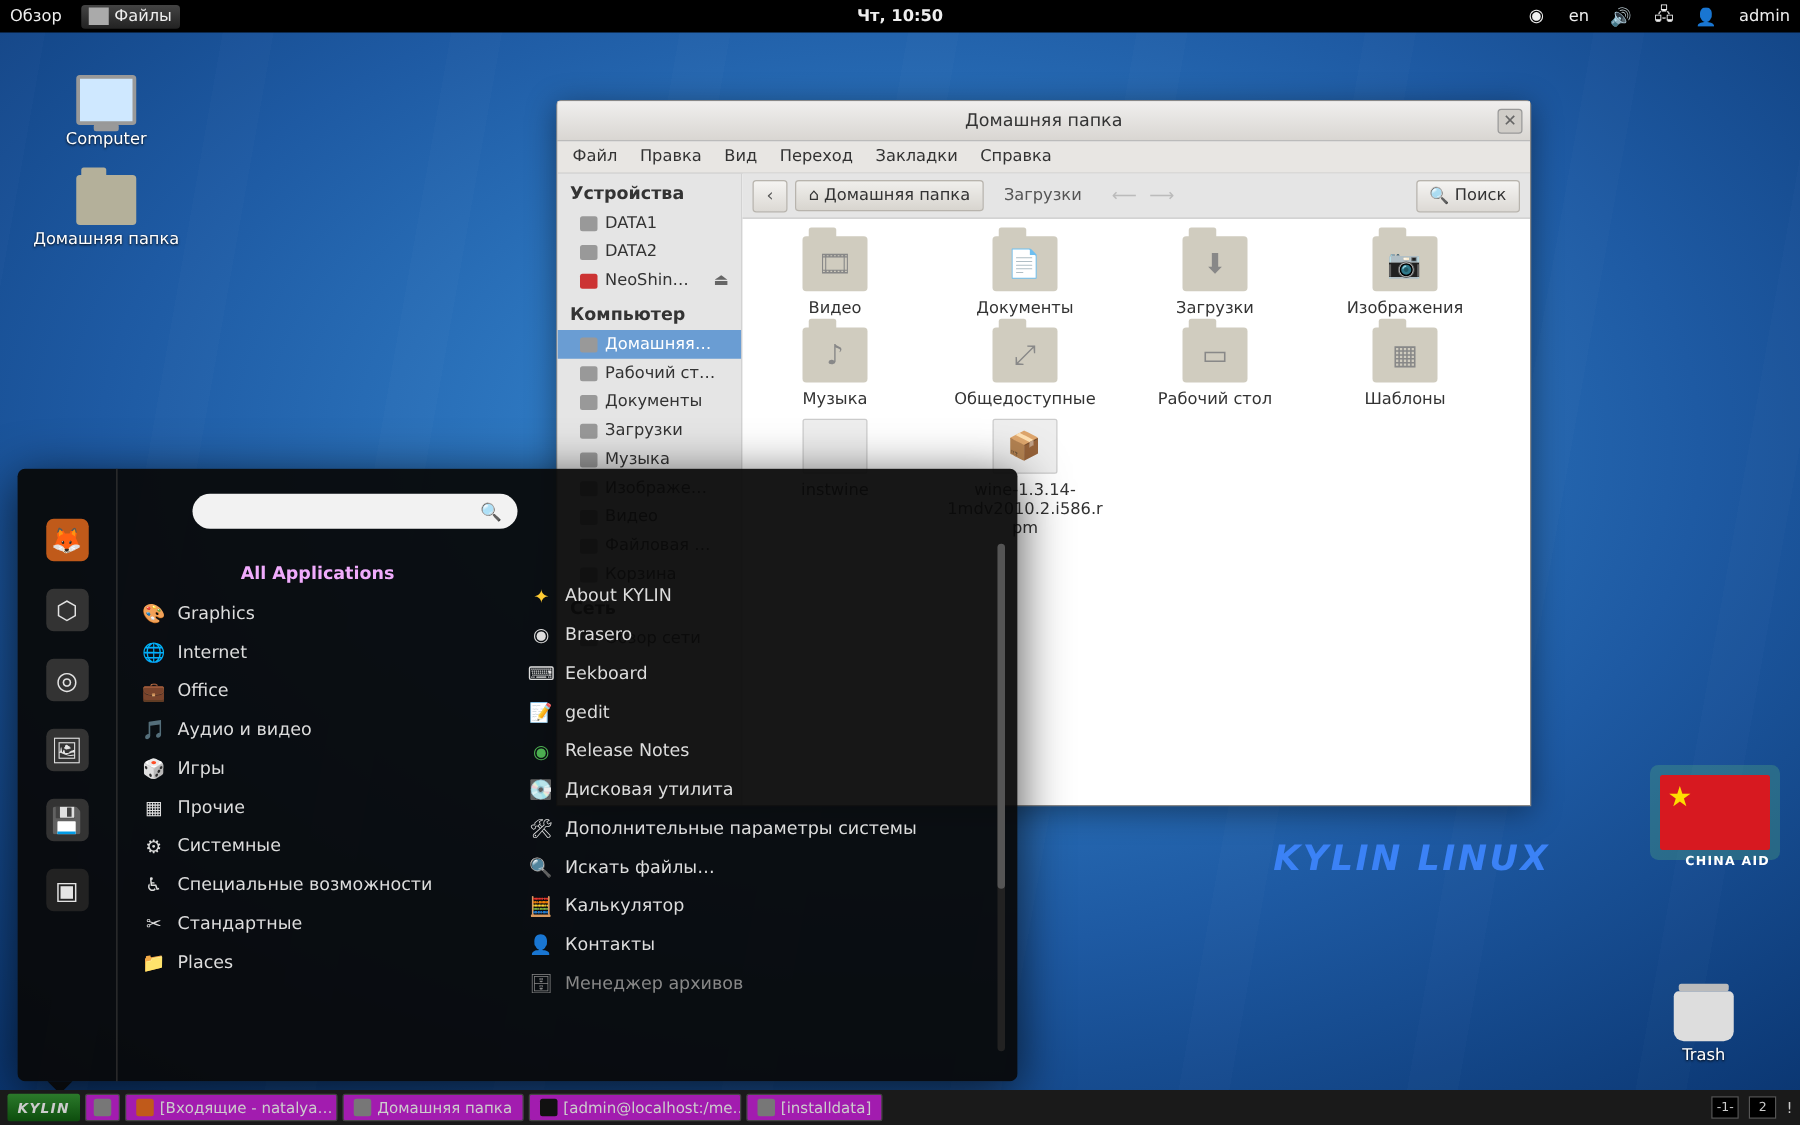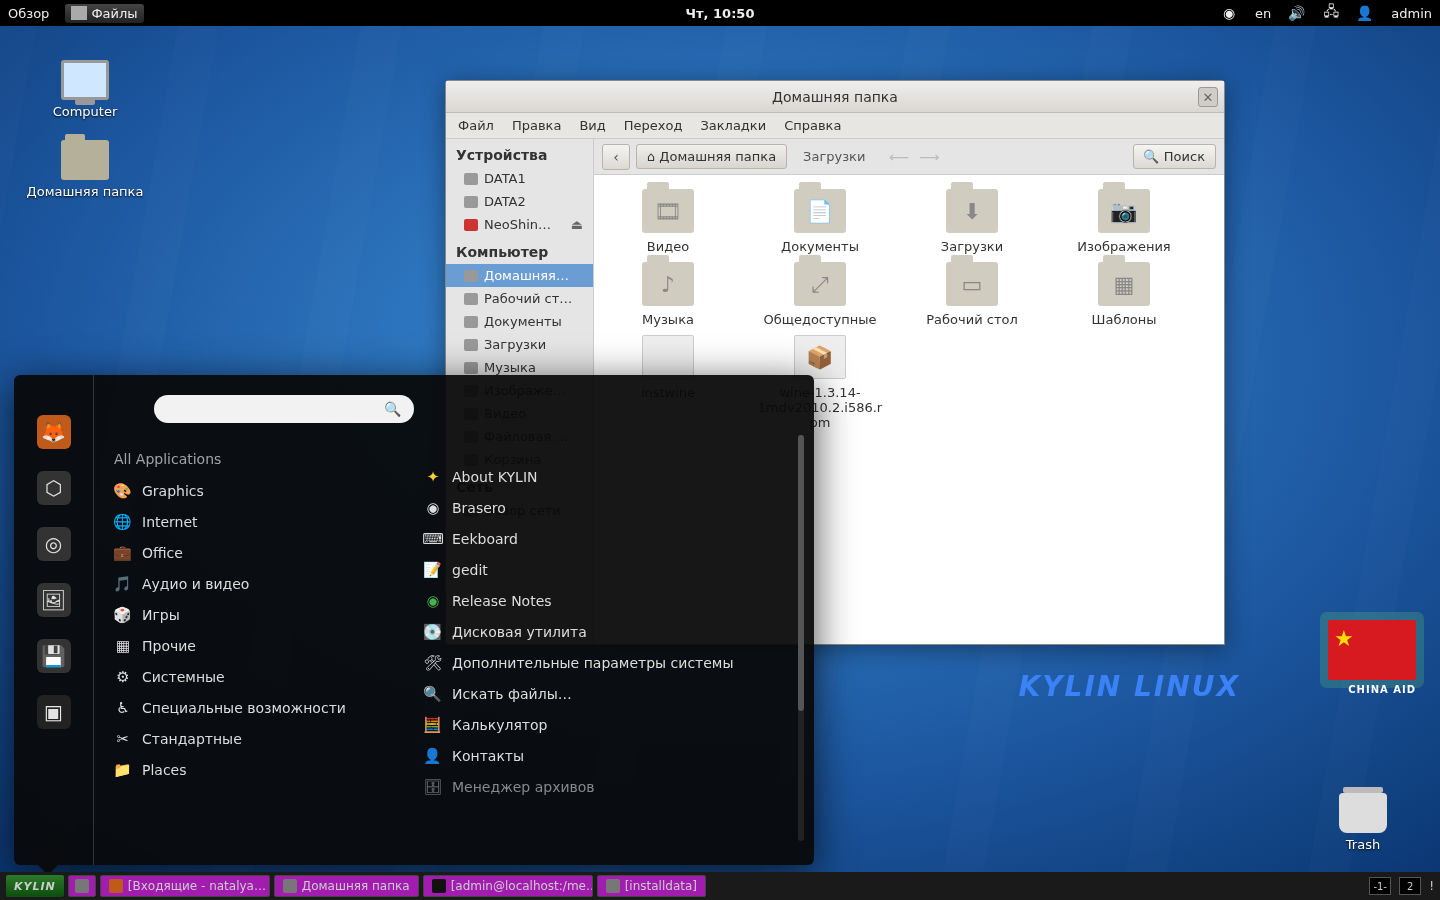--- a/index.html
+++ b/index.html
@@ -128,21 +128,21 @@
 .sm-fav {
   width: 88px; border-right: 1px solid #333;
   display:flex;flex-direction:column;align-items:center;gap:22px;padding:40px 0;
 }
 .sm-fav .fav-ico{width:34px;height:34px;border-radius:6px;background:#333;display:flex;align-items:center;justify-content:center;font-size:20px;}
 .sm-body{flex:1;padding:16px 20px 10px;display:flex;gap:30px;}
 .sm-search{position:absolute;left:140px;top:20px;width:260px;height:28px;background:#f2f2f2;border-radius:14px;display:flex;align-items:center;padding:0 12px;}
 .sm-search .mag{margin-left:auto;color:#888;}
 .sm-col{display:flex;flex-direction:column;gap:13px;padding-top:60px;width:280px;}
 .sm-col.wide{width:370px;}
-.sm-heading{color:#a3a3a3;font-weight:400;margin-bottom:2px;}
+.sm-heading{color:#f0abfc;font-weight:700;margin-bottom:2px;text-align:center;}
 .sm-entry{display:flex;align-items:center;gap:10px;color:#ddd;cursor:pointer;}
 .sm-entry.dim{color:#888;}
 .sm-entry .ico{width:18px;height:18px;display:inline-flex;align-items:center;justify-content:center;font-size:15px;}
 .sm-scrollbar{position:absolute;right:10px;top:60px;bottom:24px;width:6px;background:#222;border-radius:3px;}
 .sm-scrollbar .thumb{position:absolute;left:0;right:0;top:0;height:68%;background:#555;border-radius:3px;}
 
 
 .taskbar{
   position:absolute;left:0;right:0;bottom:0;height:28px;
   background:#1a1a1a;display:flex;align-items:center;gap:4px;

